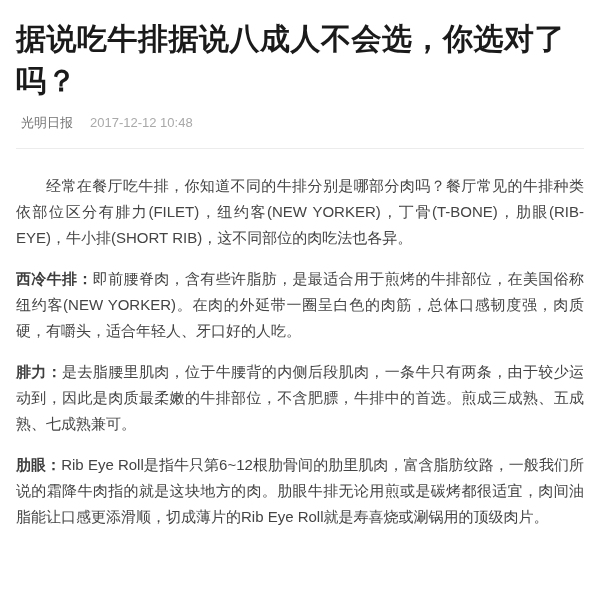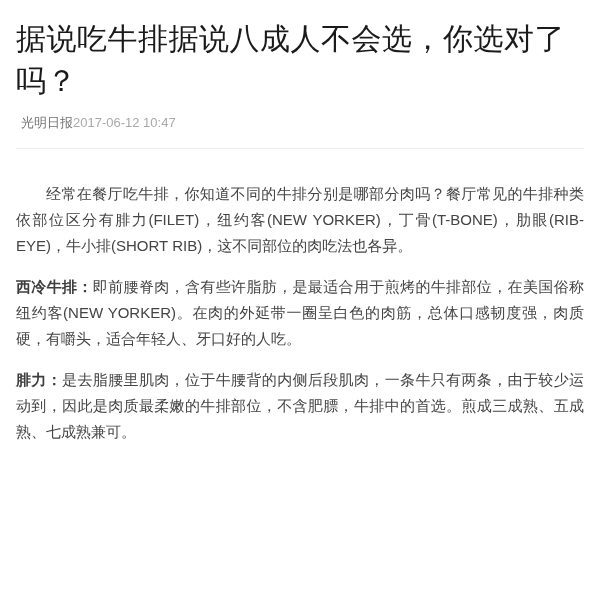--- a/index.html
+++ b/index.html
@@ -11,75 +11,79 @@
   .page {
     width: 600px;
     box-sizing: border-box;
     padding: 2px 16px 10px 16px;
     overflow: hidden;
     background: #ffffff;
   }
   .article-title {
     font-size: 30px;
     line-height: 42px;
-    font-weight: 400;
+    font-weight: 700;
     color: #1a1a1a;
     letter-spacing: 0.5px;
     margin: 16px 0 0 0;
     max-width: 556px;
   }
   .meta {
     margin-top: 12px;
     padding-left: 5px;
     display: flex;
     align-items: flex-start;
+    gap: 17px;
     font-size: 13px;
     line-height: 18px;
   }
   .meta .source { color: #737373; cursor: pointer; }
   .meta .date   { color: #a9a9a9; }
   .divider {
     border: none;
     border-top: 1px solid #ececec;
     margin: 16px 0 0 0;
     height: 0;
   }
   .para {
     font-size: 15px;
     line-height: 26px;
     color: #444444;
     margin: 15px 0 0 0;
     text-align: justify;
     text-justify: inter-ideograph;
   }
-  .para.first { margin-top: 32px; }
+  .para.first { margin-top: 24px; }
   .para.indent { text-indent: 2em; }
   .para strong { font-weight: 700; color: #3d3d3d; }
 </style>
 </head>
 <body>
 
 <div class="page">
 
   <h1 class="article-title">据说吃牛排据说八成人不会选，你选对了吗？</h1>
 
   <div class="meta">
     <span class="source">光明日报</span>
-    <span class="date">2017-06-12 10:47</span>
+    <span class="date">2017-12-12 10:48</span>
   </div>
 
   <hr class="divider">
 
   <p class="para first indent">
     <span>经常在餐厅吃牛排，你知道不同的牛排分别是哪部分肉吗？餐厅常见的牛排种类依部位区分有腓力(FILET)，纽约客(NEW YORKER)，丁骨(T-BONE)，肋眼(RIB-EYE)，牛小排(SHORT RIB)，这不同部位的肉吃法也各异。</span>
   </p>
 
   <p class="para">
     <strong>西冷牛排：</strong><span>即前腰脊肉，含有些许脂肪，是最适合用于煎烤的牛排部位，在美国俗称纽约客(NEW YORKER)。在肉的外延带一圈呈白色的肉筋，总体口感韧度强，肉质硬，有嚼头，适合年轻人、牙口好的人吃。</span>
   </p>
 
   <p class="para">
     <strong>腓力：</strong><span>是去脂腰里肌肉，位于牛腰背的内侧后段肌肉，一条牛只有两条，由于较少运动到，因此是肉质最柔嫩的牛排部位，不含肥膘，牛排中的首选。煎成三成熟、五成熟、七成熟兼可。</span>
   </p>
 
 
+  <p class="para">
+    <strong>肋眼：</strong><span>Rib Eye Roll是指牛只第6~12根肋骨间的肋里肌肉，富含脂肪纹路，一般我们所说的霜降牛肉指的就是这块地方的肉。肋眼牛排无论用煎或是碳烤都很适宜，肉间油脂能让口感更添滑顺，切成薄片的Rib Eye Roll就是寿喜烧或涮锅用的顶级肉片。</span>
+  </p>
 
 </div>
 
 </body></html>

